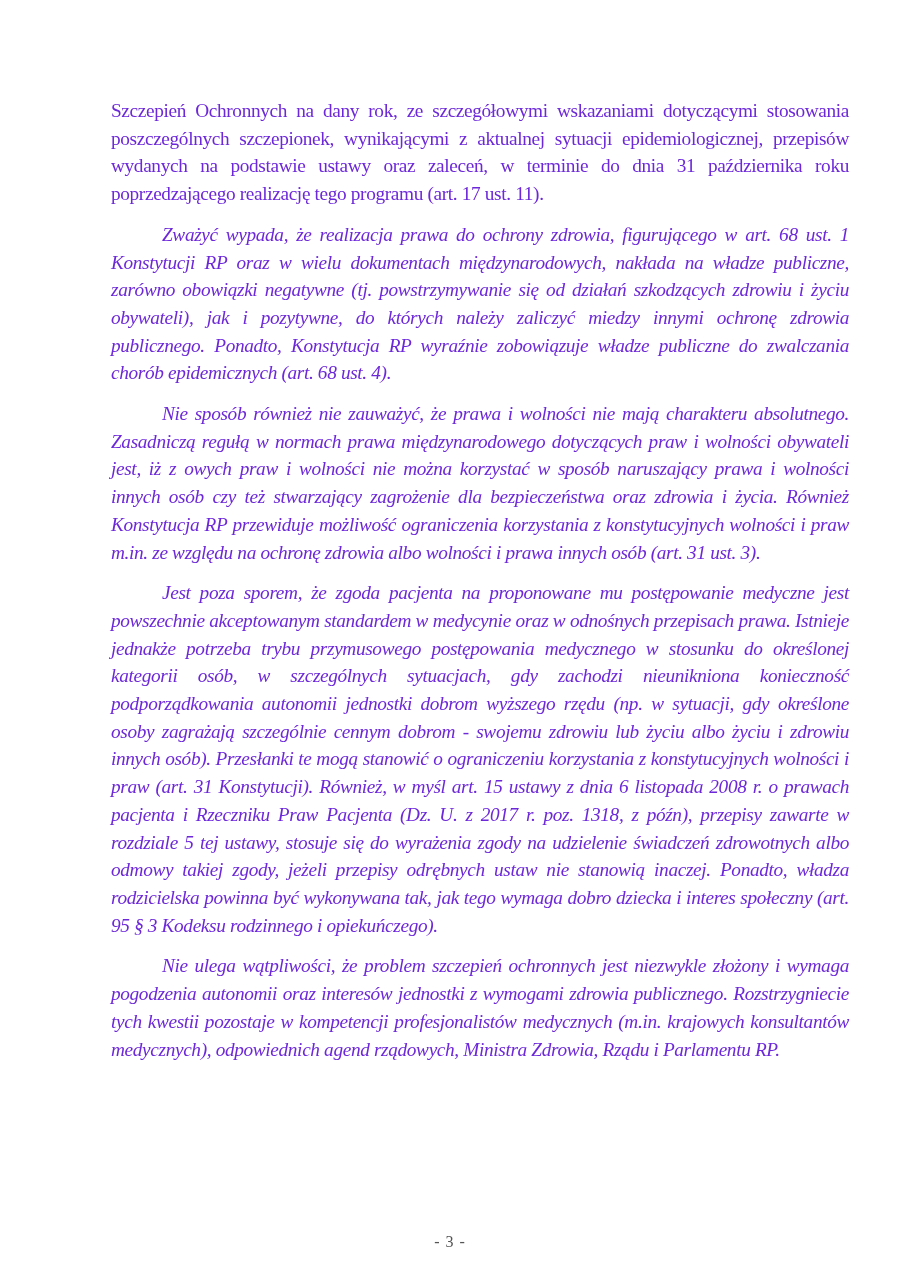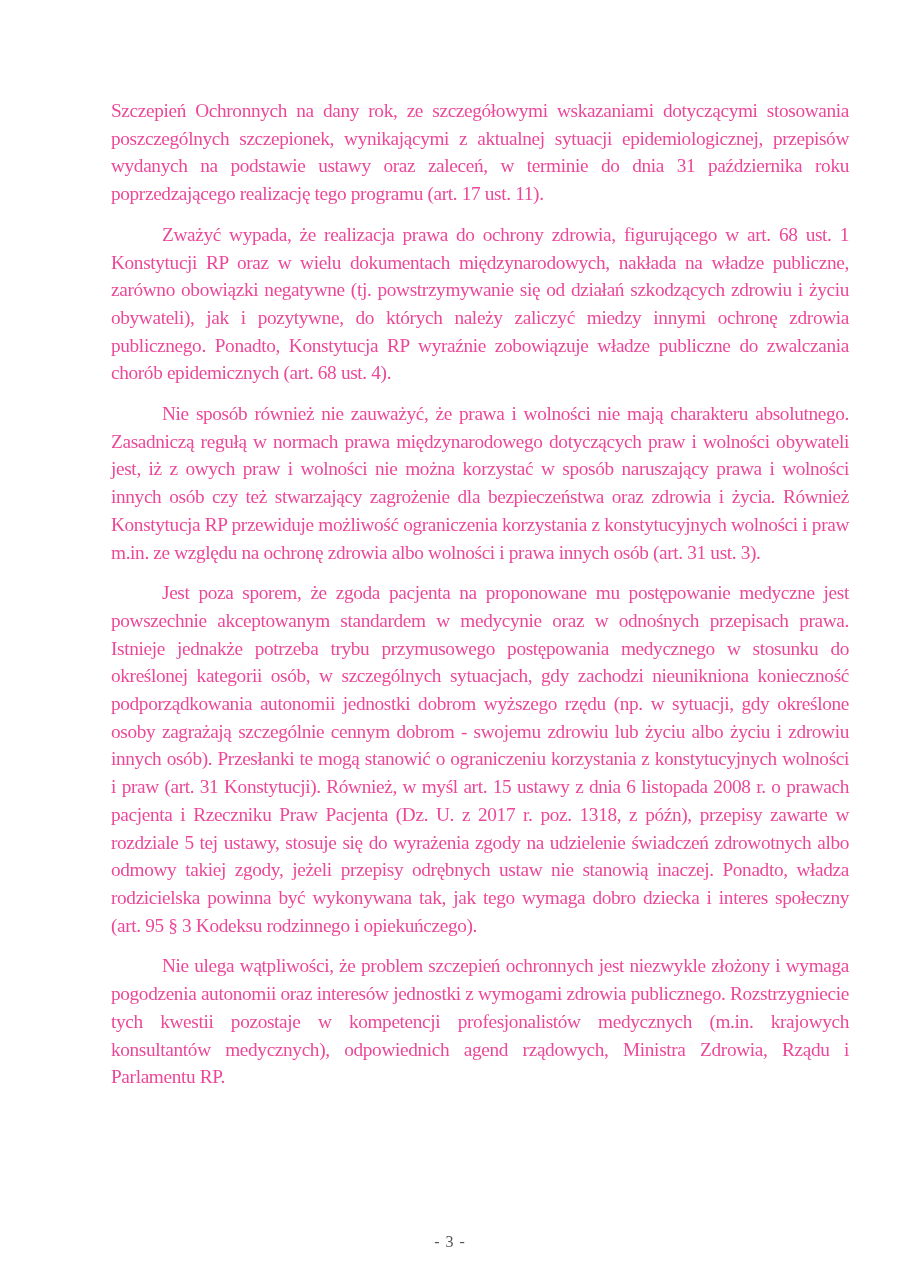--- a/index.html
+++ b/index.html
@@ -14,30 +14,31 @@
       overflow: hidden;
     }
     .page {
       position: absolute;
       left: 111px;
       top: 97px;
       width: 738px;
       font-family: "Liberation Serif", serif;
       font-size: 19.3px;
       line-height: 27.7px;
-      color: #ec4899;
+      color: #6d28d9;
       letter-spacing: -0.35px;
     }
     .para {
       margin: 0 0 13px 0;
       text-align: justify;
       text-align-last: left;
     }
     .para.indent {
       text-indent: 51px;
+      font-style: italic;
     }
     .page-number {
       position: absolute;
       left: 0;
       width: 900px;
       top: 1233px;
       text-align: center;
       font-family: "Liberation Serif", serif;
       font-size: 16px;
       color: #555555;

